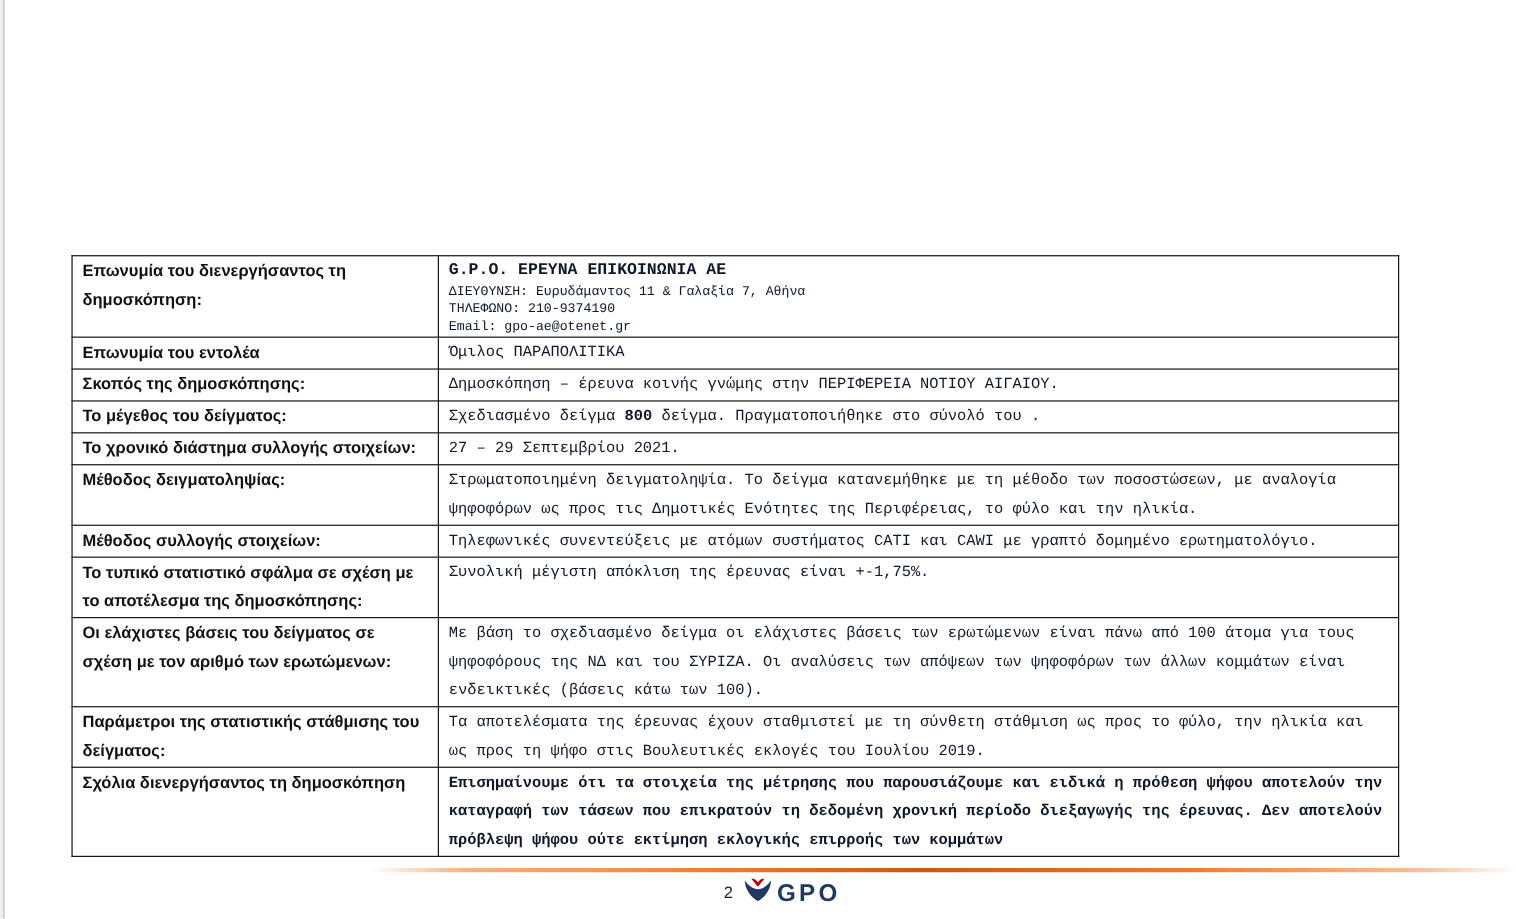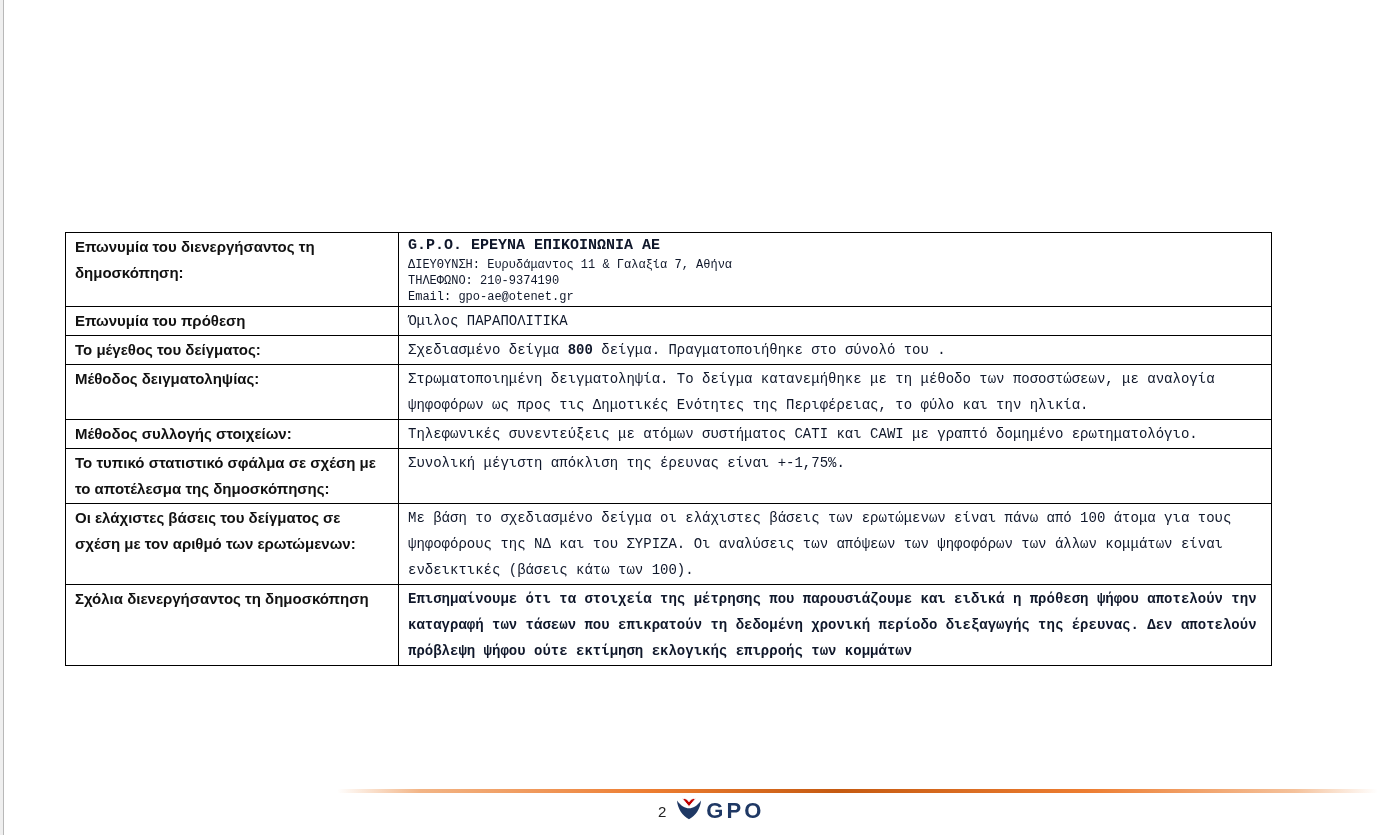--- a/index.html
+++ b/index.html
@@ -101,42 +101,54 @@
     <tr>
       <td class="label-cell">Επωνυμία του διενεργήσαντος τη δημοσκόπηση:</td>
       <td class="value-cell">
         <div class="value-title">G.P.O. ΕΡΕΥΝΑ ΕΠΙΚΟΙΝΩΝΙΑ ΑΕ</div>
         <div class="value-subline">ΔΙΕΥΘΥΝΣΗ: Ευρυδάμαντος 11 &amp; Γαλαξία 7, Αθήνα</div>
         <div class="value-subline">ΤΗΛΕΦΩΝΟ: 210-9374190</div>
         <div class="value-subline">Email: gpo-ae@otenet.gr</div>
       </td>
     </tr>
     <tr>
-      <td class="label-cell">Επωνυμία του πρόθεση</td>
+      <td class="label-cell">Επωνυμία του εντολέα</td>
       <td class="value-cell">Όμιλος ΠΑΡΑΠΟΛΙΤΙΚΑ</td>
+    </tr>
+    <tr>
+      <td class="label-cell">Σκοπός της δημοσκόπησης:</td>
+      <td class="value-cell">Δημοσκόπηση – έρευνα κοινής γνώμης στην ΠΕΡΙΦΕΡΕΙΑ ΝΟΤΙΟΥ ΑΙΓΑΙΟΥ.</td>
     </tr>
     <tr>
       <td class="label-cell">Το μέγεθος του δείγματος:</td>
       <td class="value-cell"><span>Σχεδιασμένο δείγμα </span><span class="bold">800</span><span> δείγμα. Πραγματοποιήθηκε στο σύνολό του .</span></td>
+    </tr>
+    <tr>
+      <td class="label-cell">Το χρονικό διάστημα συλλογής στοιχείων:</td>
+      <td class="value-cell">27 – 29 Σεπτεμβρίου 2021.</td>
     </tr>
     <tr>
       <td class="label-cell">Μέθοδος δειγματοληψίας:</td>
       <td class="value-cell">Στρωματοποιημένη δειγματοληψία. Το δείγμα κατανεμήθηκε με τη μέθοδο των ποσοστώσεων, με αναλογία ψηφοφόρων ως προς τις Δημοτικές Ενότητες της Περιφέρειας, το φύλο και την ηλικία.</td>
     </tr>
     <tr>
       <td class="label-cell">Μέθοδος συλλογής στοιχείων:</td>
       <td class="value-cell">Τηλεφωνικές συνεντεύξεις με ατόμων συστήματος CATI και CAWI με γραπτό δομημένο ερωτηματολόγιο.</td>
     </tr>
     <tr>
       <td class="label-cell">Το τυπικό στατιστικό σφάλμα σε σχέση με το αποτέλεσμα της δημοσκόπησης:</td>
       <td class="value-cell">Συνολική μέγιστη απόκλιση της έρευνας είναι +-1,75%.</td>
     </tr>
     <tr>
       <td class="label-cell">Οι ελάχιστες βάσεις του δείγματος σε σχέση με τον αριθμό των ερωτώμενων:</td>
       <td class="value-cell">Με βάση το σχεδιασμένο δείγμα οι ελάχιστες βάσεις των ερωτώμενων είναι πάνω από 100 άτομα για τους ψηφοφόρους της ΝΔ και του ΣΥΡΙΖΑ. Οι αναλύσεις των απόψεων των ψηφοφόρων των άλλων κομμάτων είναι ενδεικτικές (βάσεις κάτω των 100).</td>
+    </tr>
+    <tr>
+      <td class="label-cell">Παράμετροι της στατιστικής στάθμισης του δείγματος:</td>
+      <td class="value-cell">Τα αποτελέσματα της έρευνας έχουν σταθμιστεί με τη σύνθετη στάθμιση ως προς το φύλο, την ηλικία και ως προς τη ψήφο στις Βουλευτικές εκλογές του Ιουλίου 2019.</td>
     </tr>
     <tr>
       <td class="label-cell">Σχόλια διενεργήσαντος τη δημοσκόπηση</td>
       <td class="value-cell bold">Επισημαίνουμε ότι τα στοιχεία της μέτρησης που παρουσιάζουμε και ειδικά η πρόθεση ψήφου αποτελούν την καταγραφή των τάσεων που επικρατούν τη δεδομένη χρονική περίοδο διεξαγωγής της έρευνας. Δεν αποτελούν πρόβλεψη ψήφου ούτε εκτίμηση εκλογικής επιρροής των κομμάτων</td>
     </tr>
   </tbody>
 </table>
 
 <div class="footer-rule"></div>
 

